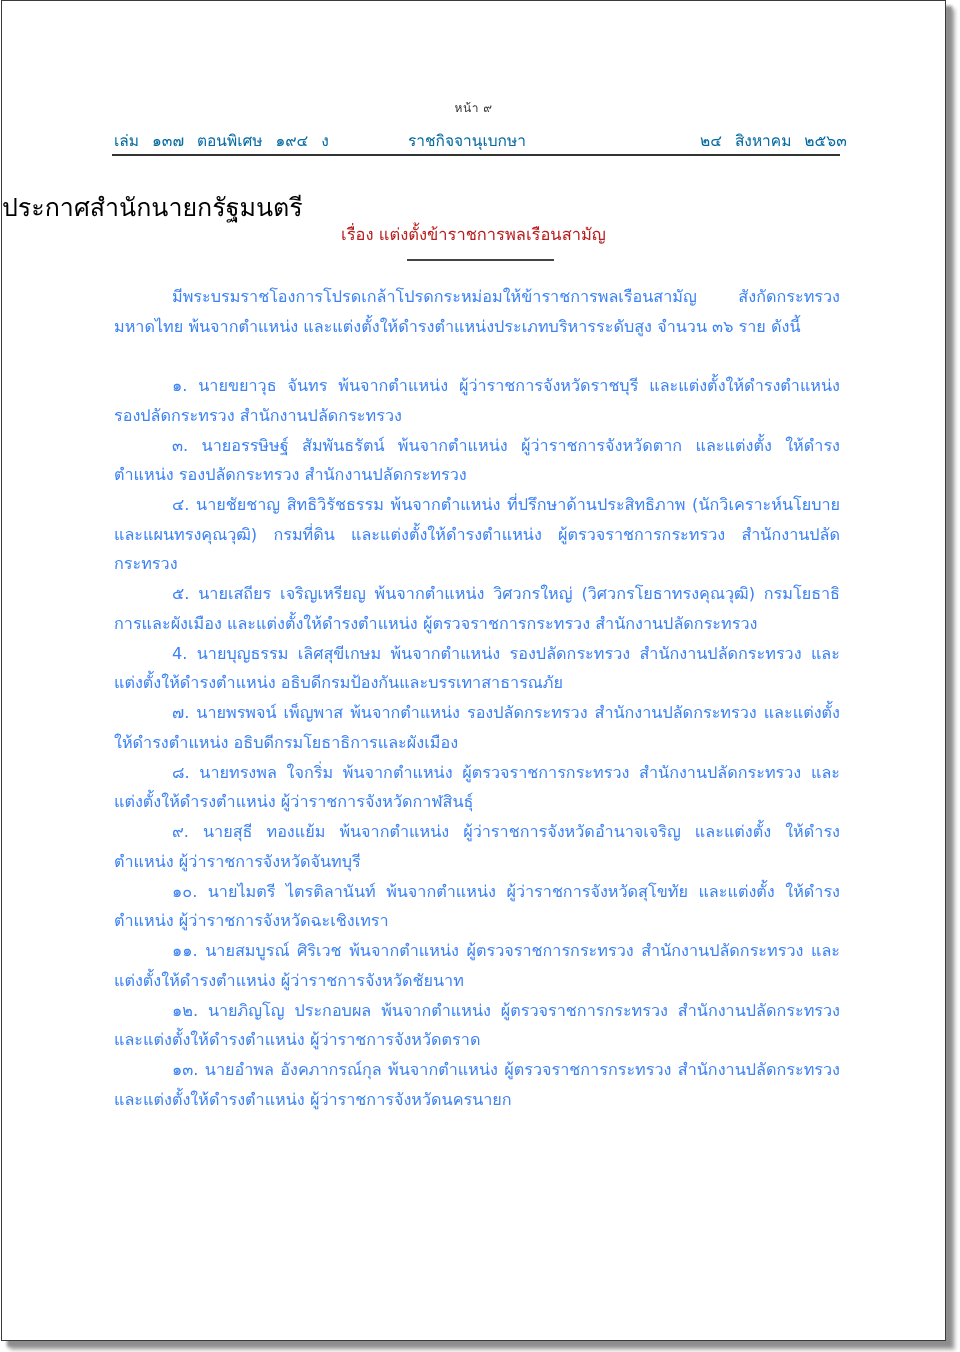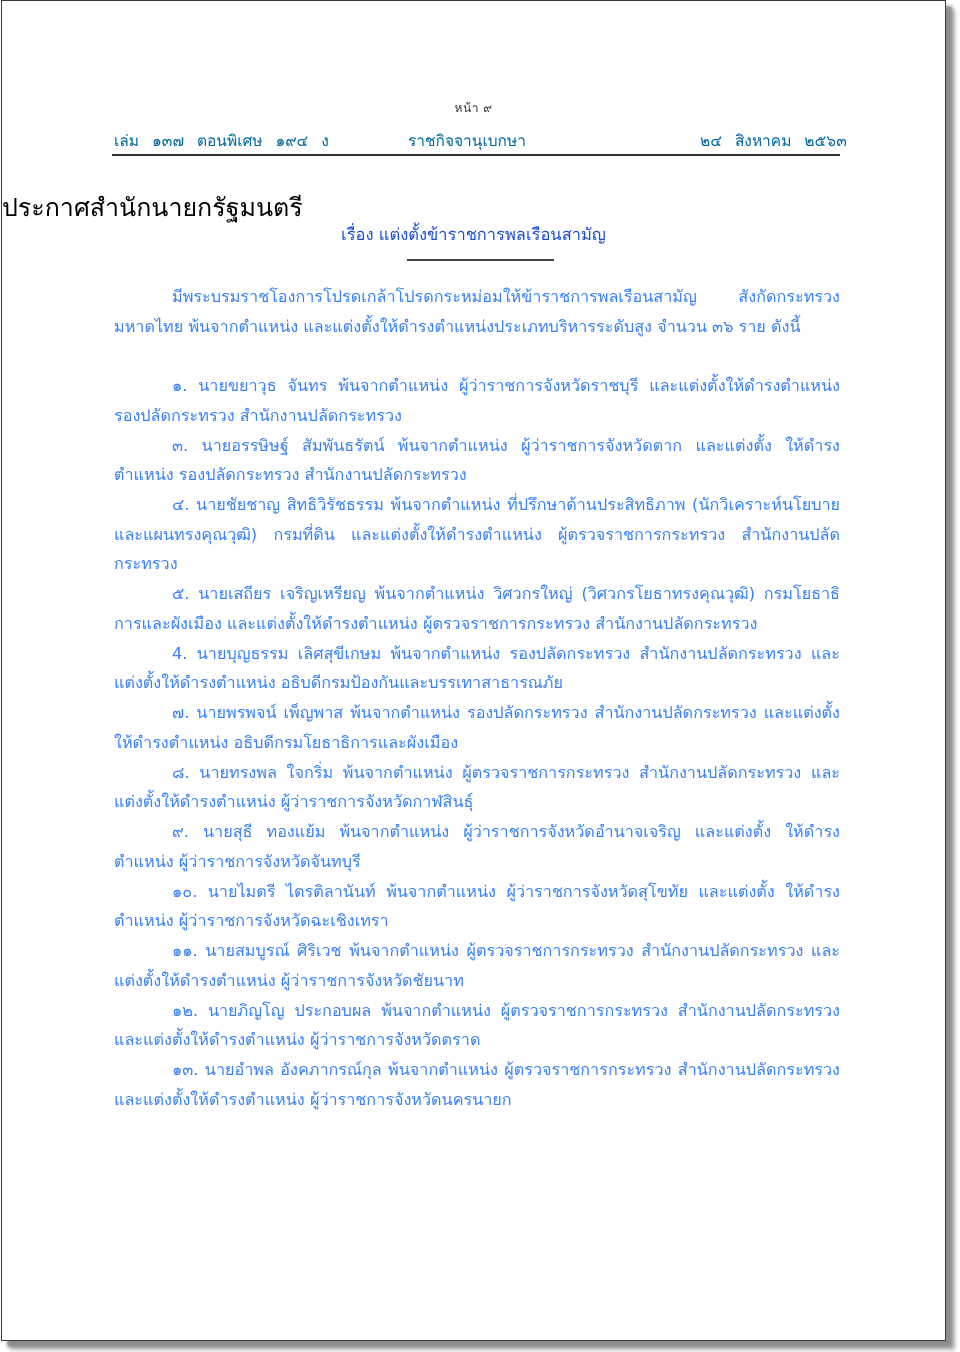--- a/index.html
+++ b/index.html
@@ -55,21 +55,21 @@
       left: 0; right: 0; top: 180px;
       text-align: left;
       font-size: 25px;
       color: #000000;
       margin-top: 6px;
     }
     .subject {
       left: 0; right: 0; top: 220px;
       text-align: center;
       font-size: 16.5px;
-      color: #1d4ed8;
+      color: #b91c1c;
     }
     .short-rule {
       position: absolute;
       left: 405px;
       width: 147px;
       top: 258px;
       height: 1.5px;
       background: #444;
     }
 

